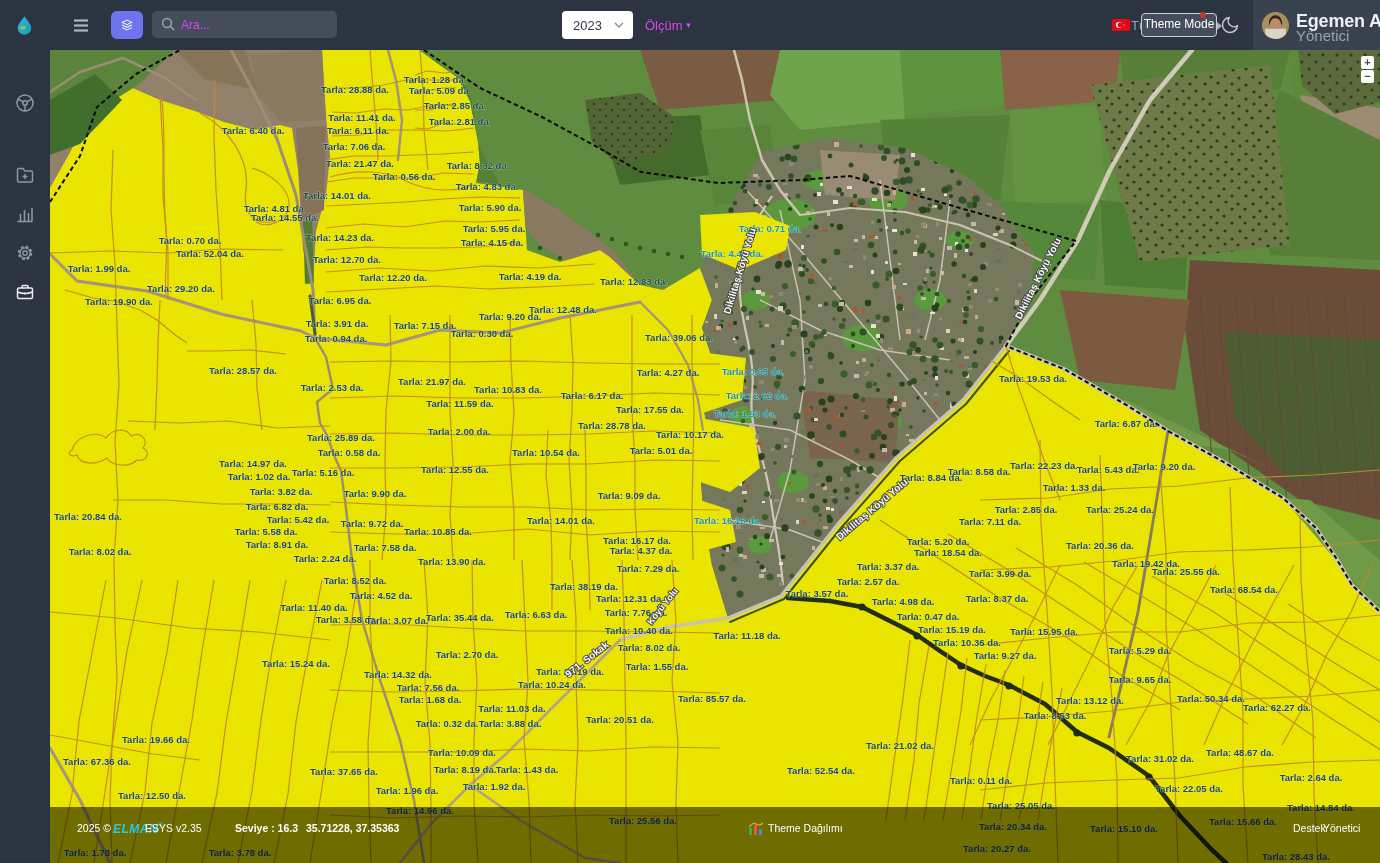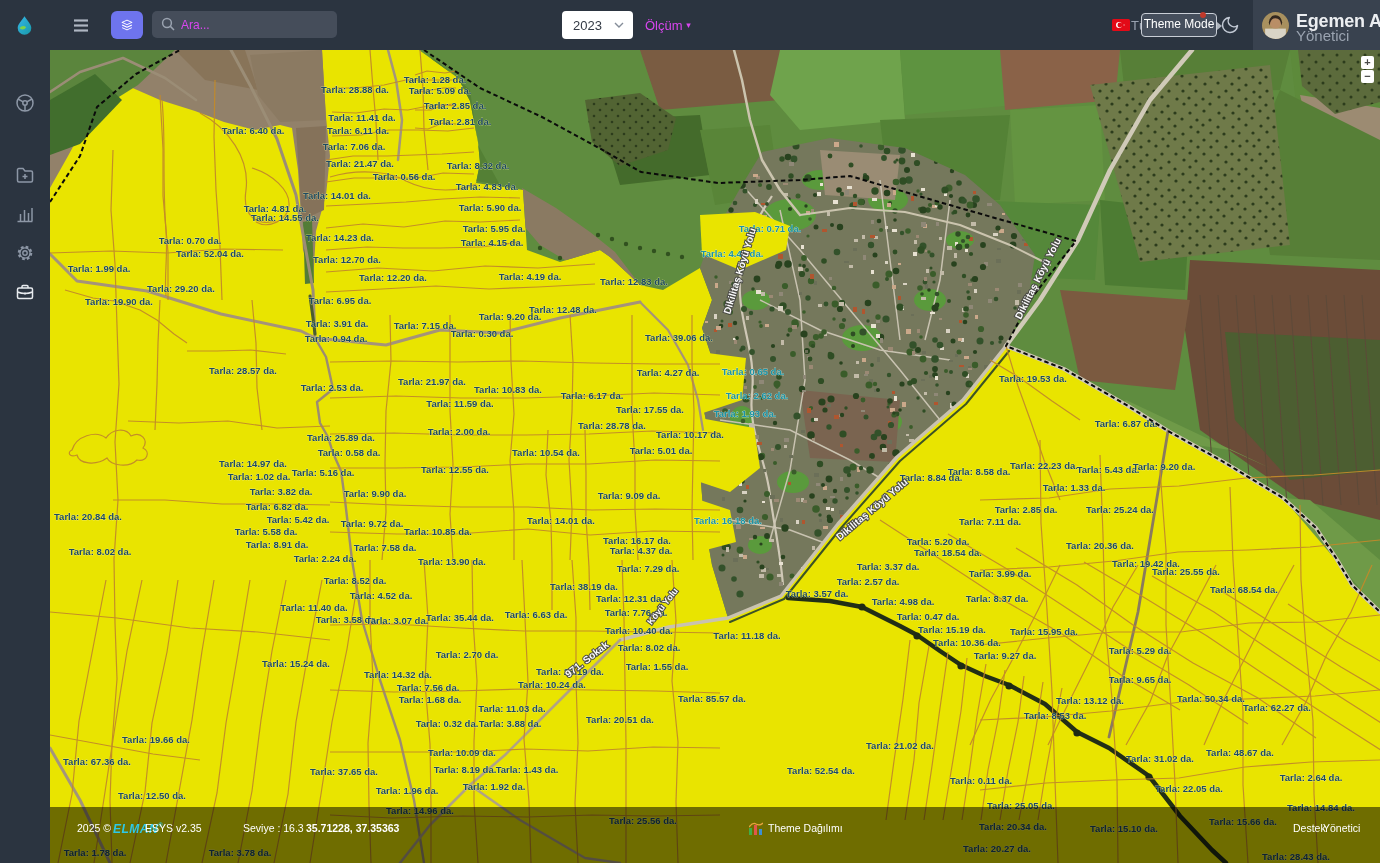--- a/index.html
+++ b/index.html
@@ -1653,21 +1653,21 @@
 <text x="743" y="272" font-family="Liberation Sans, sans-serif" font-size="10" font-weight="bold" fill="#fcfcfc" stroke="#4a4a46" stroke-width="2" paint-order="stroke" text-anchor="middle" transform="rotate(-73 743 272)">Dikilitaş Köyü Yolu</text>
 <text x="1041" y="280" font-family="Liberation Sans, sans-serif" font-size="10" font-weight="bold" fill="#fcfcfc" stroke="#4a4a46" stroke-width="2" paint-order="stroke" text-anchor="middle" transform="rotate(-63 1041 280)">Dikilitaş Köyü Yolu</text>
 <text x="874" y="512" font-family="Liberation Sans, sans-serif" font-size="10" font-weight="bold" fill="#fcfcfc" stroke="#4a4a46" stroke-width="2" paint-order="stroke" text-anchor="middle" transform="rotate(-40 874 512)">Dikilitaş Köyü Yolu</text>
 <text x="589" y="662" font-family="Liberation Sans, sans-serif" font-size="10" font-weight="bold" fill="#fcfcfc" stroke="#4a4a46" stroke-width="2" paint-order="stroke" text-anchor="middle" transform="rotate(-38 589 662)">971. Sokak</text>
 <text x="665" y="608" font-family="Liberation Sans, sans-serif" font-size="9" font-weight="bold" fill="#fcfcfc" stroke="#4a4a46" stroke-width="2" paint-order="stroke" text-anchor="middle" transform="rotate(-52 665 608)">Köyü Yolu</text>
 </svg>
 <div class="footer">
   <span style="left:27px">2025 ©</span>
   <span style="left:63px;color:#2ec8e6;font-weight:bold;font-style:italic;font-size:12px;letter-spacing:0.5px">ELMAN<i style="font-size:6px;vertical-align:top">®</i></span>
   <span style="left:95px">ESYS v2.35</span>
-  <span style="left:193px;font-weight:400">Seviye : 16.3</span>
+  <span style="left:185px;font-weight:700">Seviye : 16.3</span>
   <span style="left:256px;font-weight:700">35.71228, 37.35363</span>
   <svg style="position:absolute;left:699px;top:15px" width="14" height="13" viewBox="0 0 14 13">
         <rect x="0" y="6" width="3" height="7" fill="#3fae49"></rect>
         <rect x="5" y="3" width="3" height="10" fill="#e2574c"></rect>
         <rect x="10" y="7" width="3" height="6" fill="#3b8fd4"></rect>
         <path d="M0 5 Q4 0 7 2 Q11 4 14 1" stroke="#e8a33d" stroke-width="1.3" fill="none"></path>
       </svg>
   <span style="left:718px">Theme Dağılımı</span>
   <span style="left:1243px">Destek</span>
   <span style="left:1273px">Yönetici</span>

